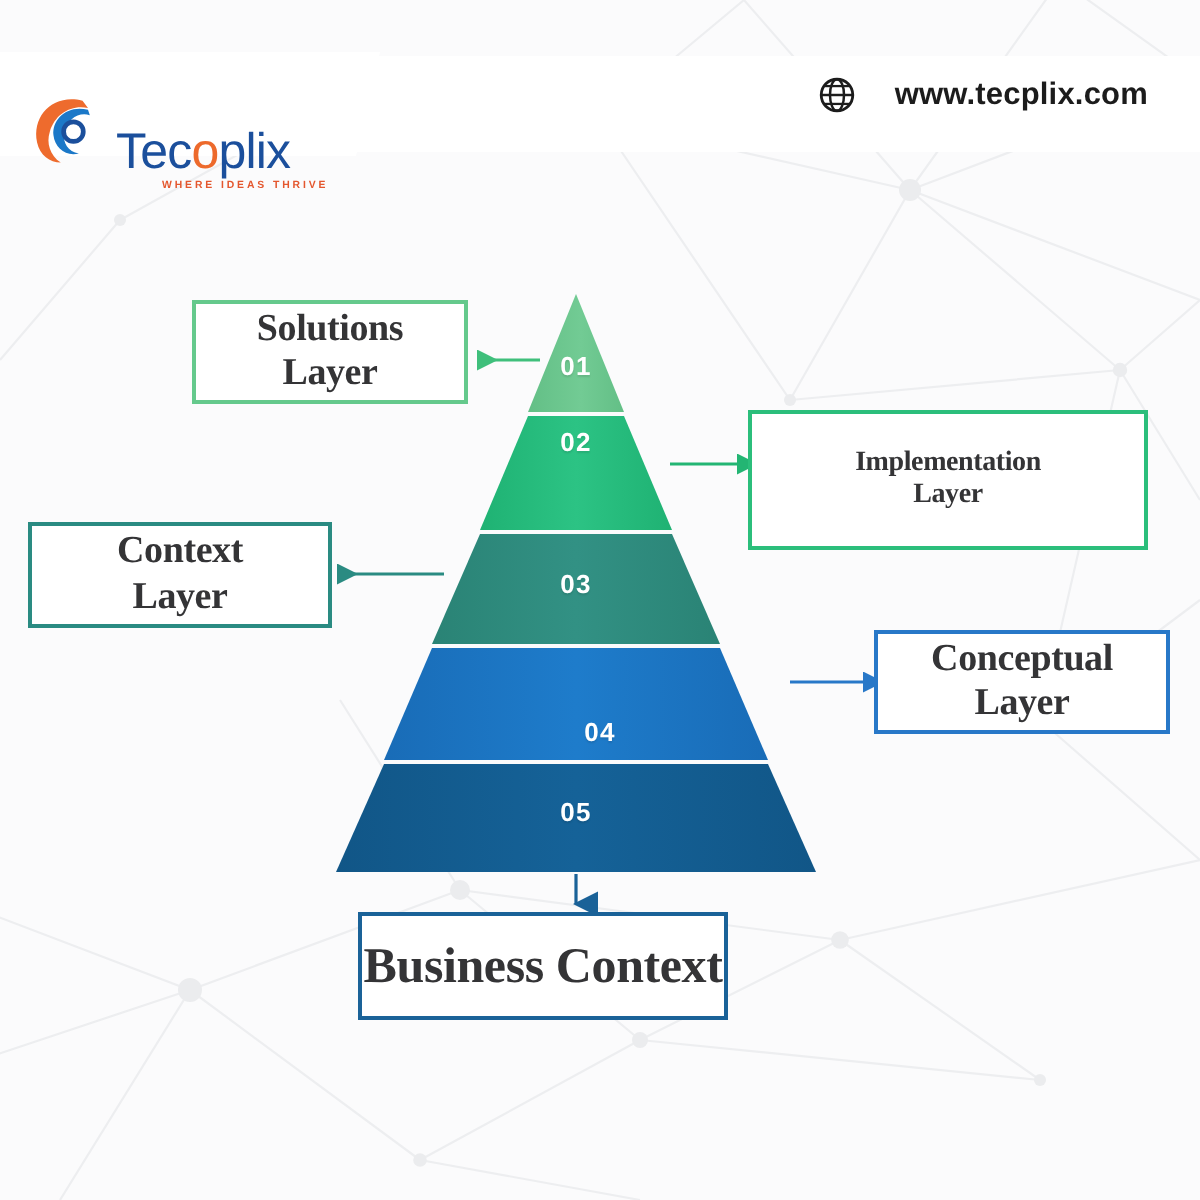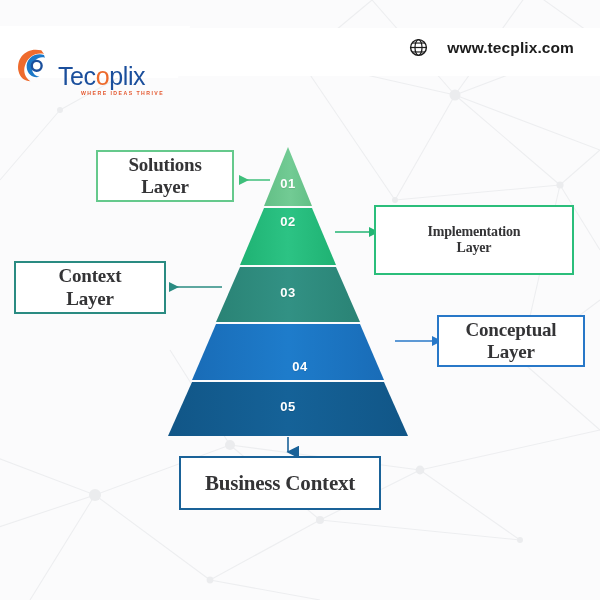--- a/index.html
+++ b/index.html
@@ -88,22 +88,22 @@
     font-family:Liberation Serif, serif;
   }
   #box-solutions     { left:96px;  top:150px; width:138px; height:52px;
                        border:2.4px solid #65C98C; font-size:19px; }
   #box-implementation{ left:374px; top:205px; width:200px; height:70px;
                        border:2.4px solid #2BBE7B; font-size:14px; }
   #box-logical       { left:14px;  top:261px; width:152px; height:53px;
                        border:2.4px solid #2A8B82; font-size:19px; }
   #box-conceptual    { left:437px; top:315px; width:148px; height:52px;
                        border:2.4px solid #2878C8; font-size:19px; }
-  #box-business      { left:179px; top:456px; width:202px; height:54px;
-                       border:2.8px solid #1A6298; font-size:21px; }
+  #box-business      { left:179px; top:456px; width:185px; height:54px;
+                       border:2.8px solid #1A6298; font-size:25px; }
 
   
   #connectors { position:absolute; left:0; top:0; width:600px; height:600px; z-index:5; }
 </style>
 </head>
 <body>
 
 <div id="canvas">
 
   <svg id="bg-network" viewBox="0 0 600 600">

